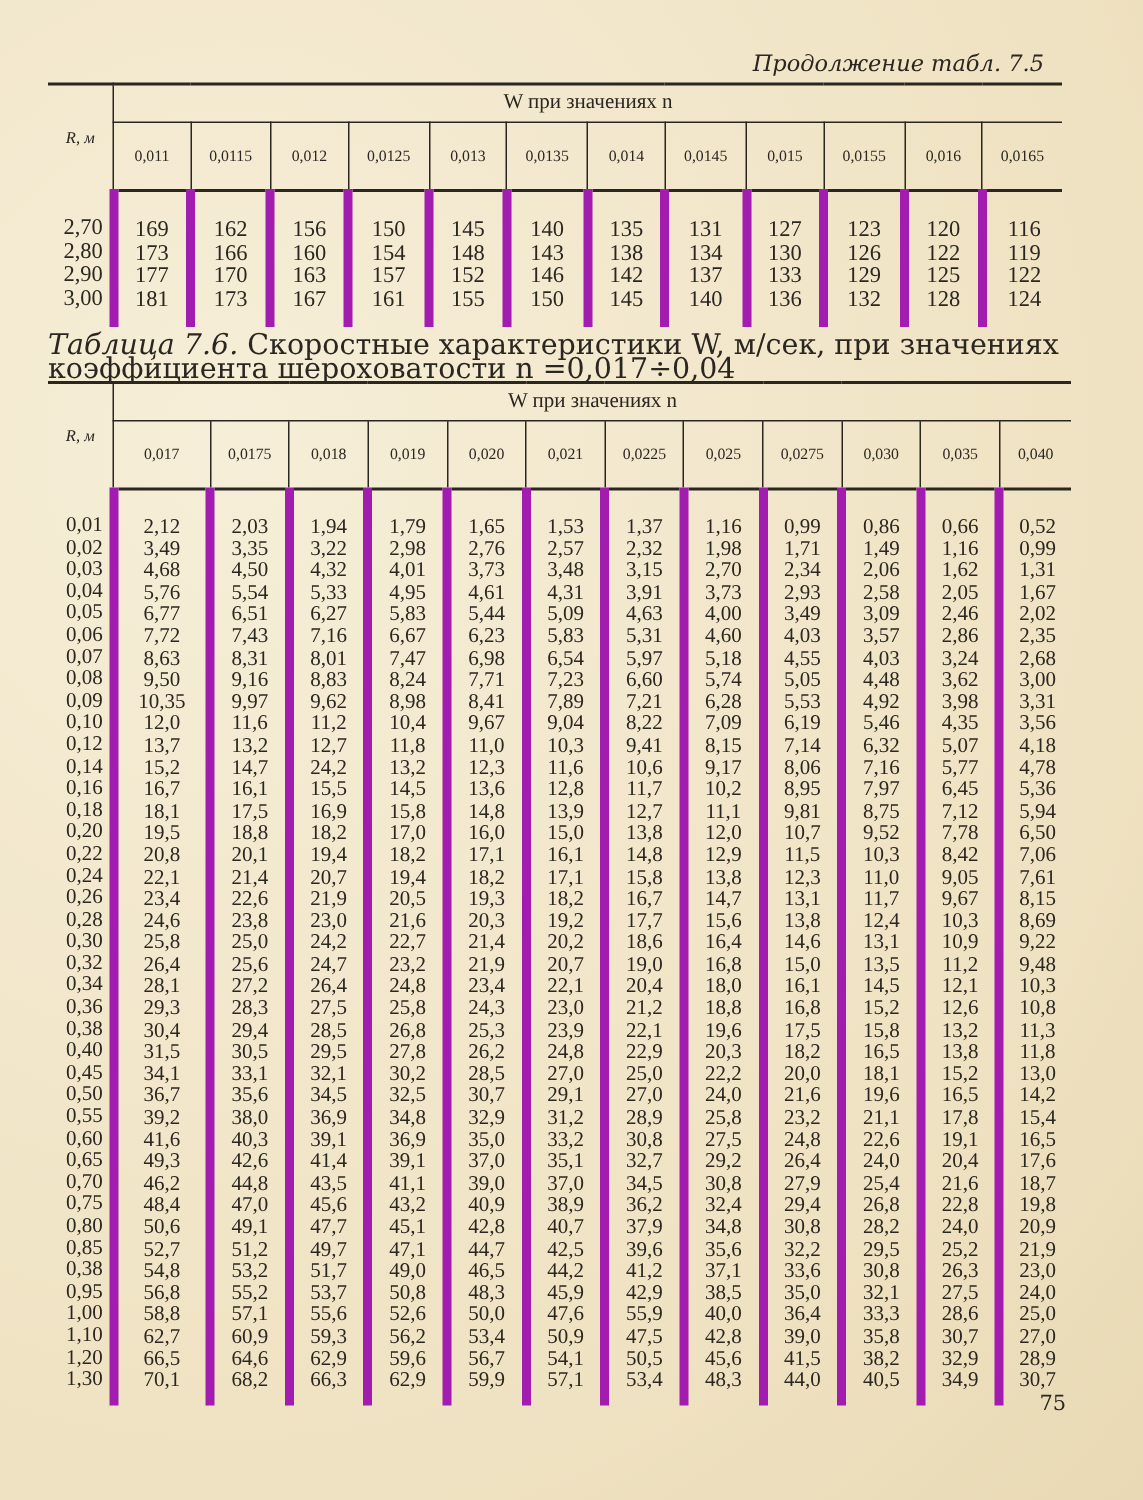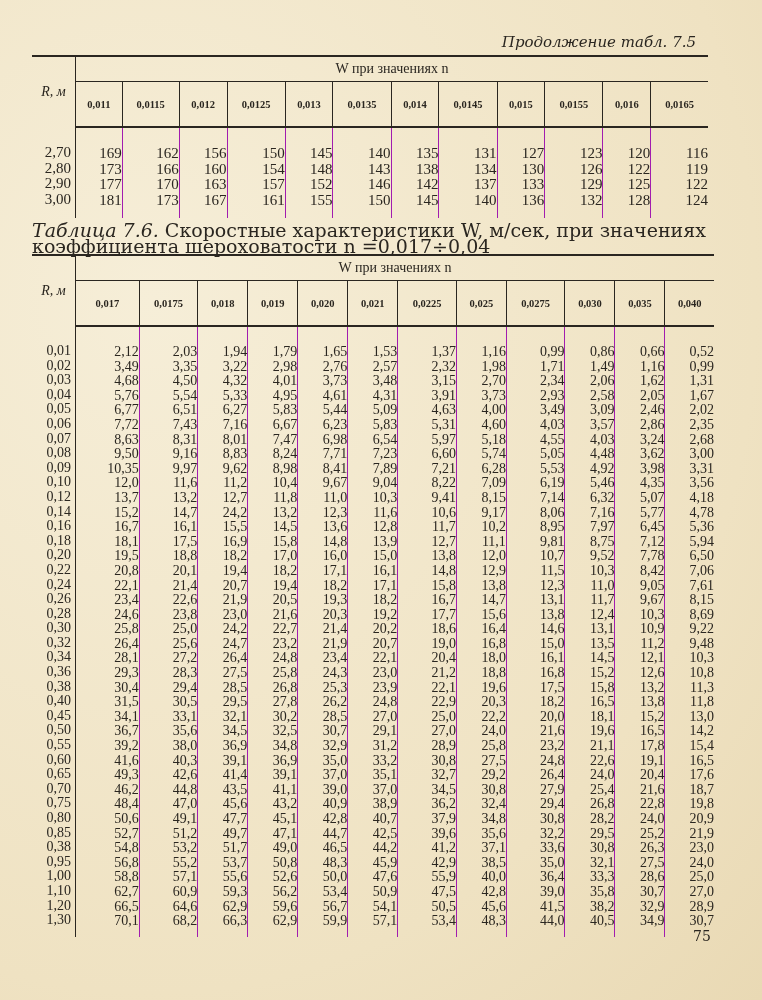--- a/index.html
+++ b/index.html
@@ -9,24 +9,24 @@
     background-image: radial-gradient(ellipse at 20% 30%, #f6eed8 0%, #efe2c2 70%, #e9d9b4 100%);
     font-family:"DejaVu Serif", serif; color:#2a2620; position:relative;
   }
   .cont-label { position:absolute; right:66px; top:33px; font-style:italic; font-size:15px; }
   .tbl { position:absolute; border-collapse:collapse; font-family:"Liberation Serif", serif; }
   .tbl td, .tbl th { padding:0; }
   .t1 { left:32px; top:55px; width:676px; }
   .t2 { left:32px; top:254px; width:682px; }
   .hdr-top { border-top:2px solid #2a2620; }
   .hdr-w { font-size:14px; text-align:center; height:24px; border-bottom:1px solid #2a2620; font-weight:normal; }
-  .hdr-n { font-size:10.5px; text-align:center; height:44px; border-left:1px solid #2a2620; font-weight:bold; }
-  .hdr-r { font-size:14px; font-style:italic; width:43px; text-align:center; border-right:1px solid #2a2620; font-weight:normal; }
+  .hdr-n { font-size:10.5px; text-align:center; height:44px; border-left:1px solid #2a2620; font-weight:normal; }
+  .hdr-r { font-size:11px; font-style:italic; width:43px; text-align:center; border-right:1px solid #2a2620; font-weight:normal; }
   .hdr-bottom th { border-bottom:2px solid #2a2620; }
-  .body td { font-size:14px; line-height:14.6px; text-align:right; border-left:1px solid #a21caf; vertical-align:top; }
+  .body td { font-size:14px; line-height:14.6px; text-align:center; border-left:6px solid #a21caf; vertical-align:top; }
   .body td.rcol { border-left:none; border-right:1px solid #2a2620; text-align:right; padding-right:4px; }
   .t1 .body td { font-size:15px; line-height:15.6px; padding-top:18px; padding-bottom:10px; }
   .t2 .body td { padding-top:18px; padding-bottom:8px; }
   .caption { position:absolute; left:32px; top:222px; font-size:19px; line-height:16px; width:700px; }
   .caption .it { font-style:italic; }
   .pagenum { position:absolute; left:693px; top:928px; font-size:14px; }
 </style>
 </head>
 <body>
 

